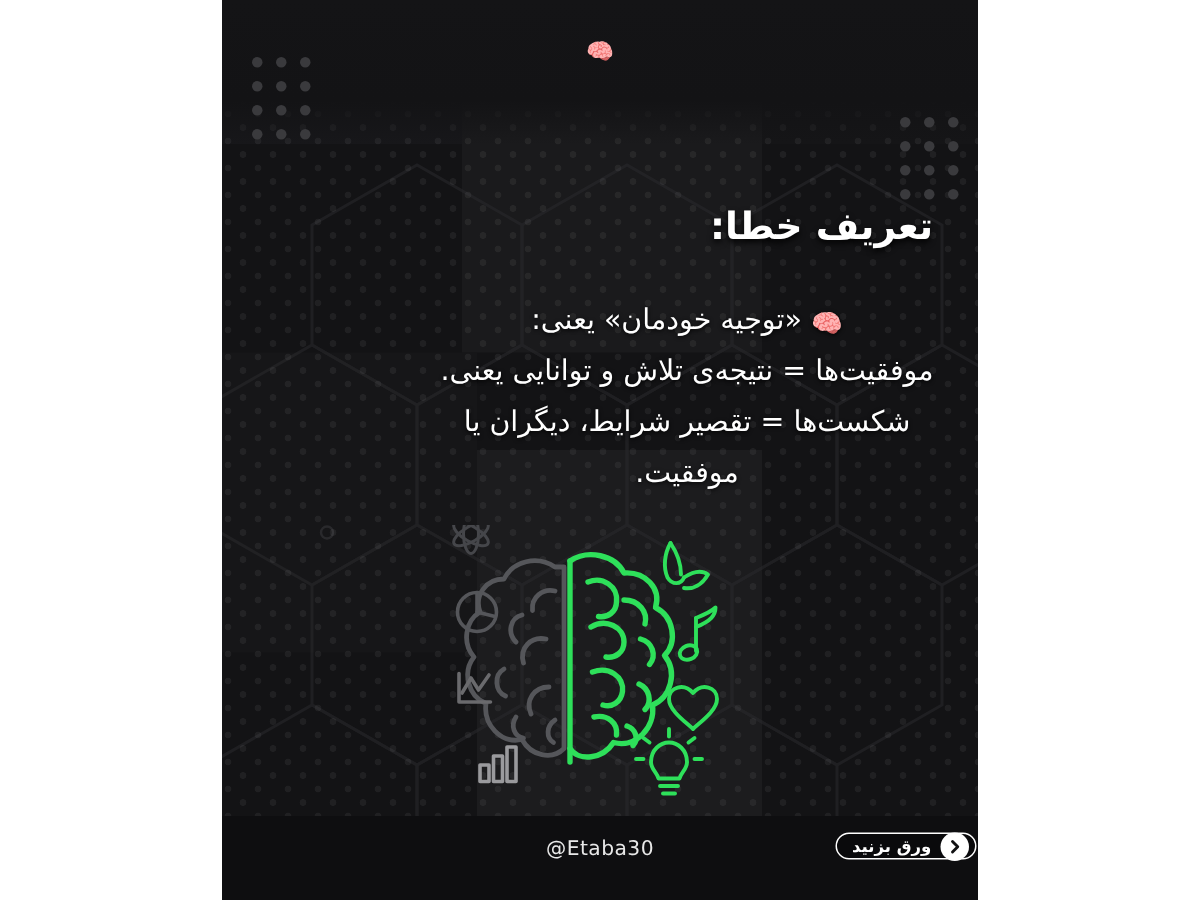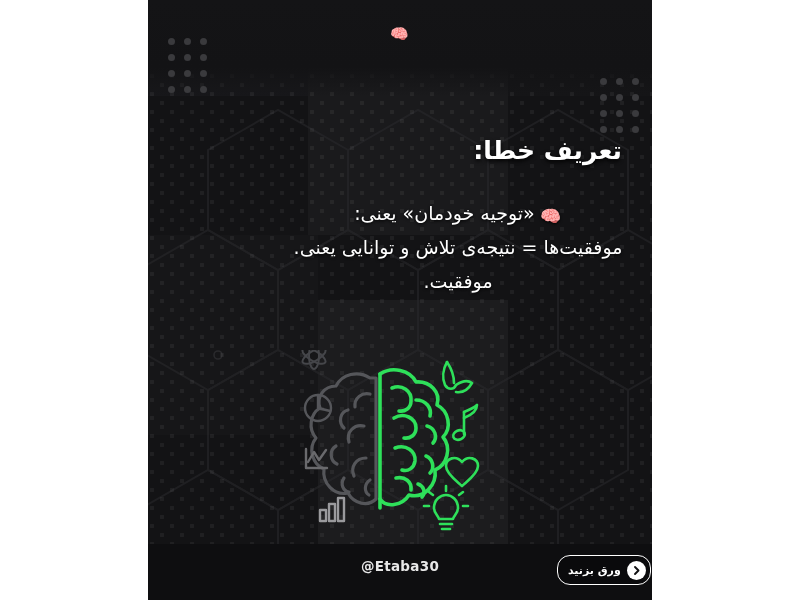--- a/index.html
+++ b/index.html
@@ -170,29 +170,29 @@
     width: 504px;
     height: 56px;
   }
   #handle {
     position: absolute;
     left: 0; right: 0;
     top: 14px;
     text-align: center;
     color: #e8e8e8;
     font-size: 13.5px;
-    font-weight: bold;
+    font-weight: normal;
     direction: ltr;
     letter-spacing: 0.3px;
   }
   #swipe-button {
     position: absolute;
     left: 409px;
     top: 11px;
-    height: 30px;
+    height: 18px;
     display: flex;
     flex-direction: row-reverse;
     align-items: center;
     gap: 6px;
     padding: 0 4px 0 10px;
     border: 1.5px solid #ffffff;
     border-radius: 13px;
     background: rgba(0,0,0,0.25);
     direction: rtl;
     box-sizing: border-box;
@@ -287,20 +287,23 @@
 
     <div id="body-block">
       <div class="body-line">
         <span class="brain-emoji">🧠</span>
         <span>«توجیه خودمان» یعنی:</span>
       </div>
       <div class="body-line">
         <span>موفقیت‌ها = نتیجه‌ی تلاش و توانایی یعنی.</span>
       </div>
       <div class="body-line">
+        <span>شکست‌ها = تقصیر شرایط، دیگران یا</span>
+      </div>
+      <div class="body-line">
         <span>موفقیت.</span>
       </div>
     </div>
 
     <svg id="illustration" viewBox="0 0 220 190" aria-hidden="true">
 
       <g fill="none" stroke="#55565a" stroke-width="3.2" stroke-linecap="round" stroke-linejoin="round">
         <path d="M74 28 C62 20 46 24 40 36 C28 36 20 47 24 58
                  C14 64 12 79 20 88 C12 98 16 114 28 119
                  C26 133 38 146 52 143 C58 154 72 157 80 149 L80 28 Z"></path>

